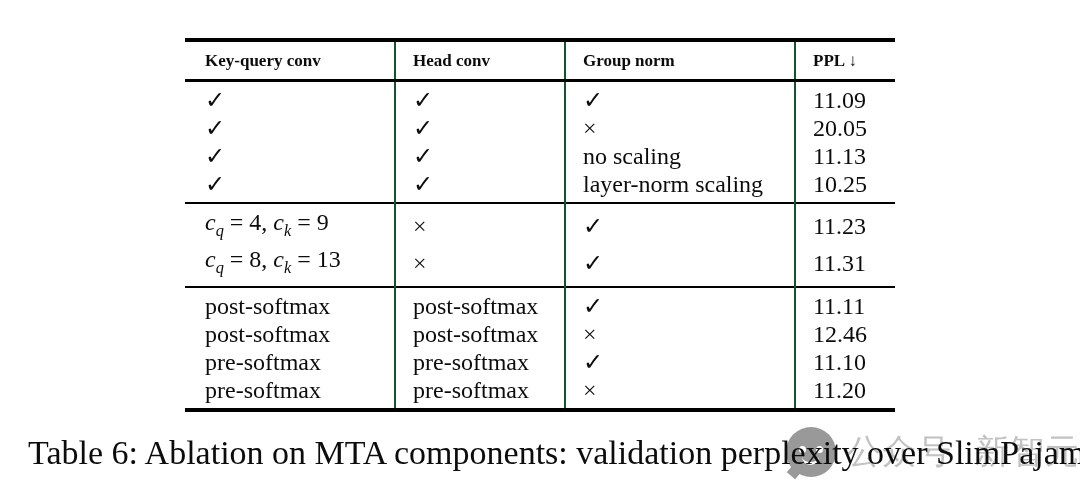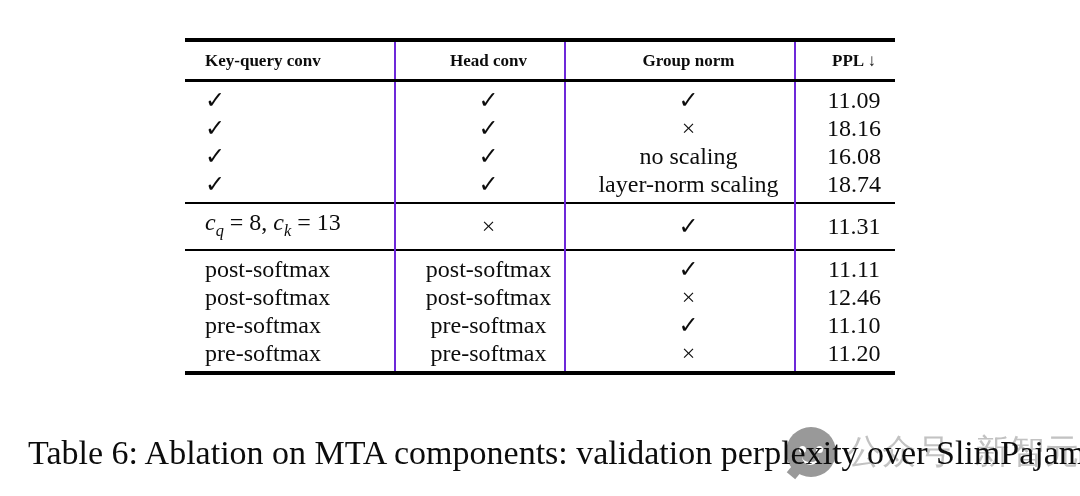--- a/index.html
+++ b/index.html
@@ -40,21 +40,21 @@
   }
   table.ablation th:first-child,
   table.ablation td:first-child { padding-left: 20px; }
   table.ablation thead th {
     font-weight: bold;
     font-size: 17px;
     line-height: 37px;
     border-bottom: 3px solid #000;
   }
   table.ablation th + th,
-  table.ablation td + td { border-left: 2px solid #6d28d9; text-align: center; }
+  table.ablation td + td { border-left: 2px solid #14532d; }
   tbody + tbody tr:first-child td { border-top: 2px solid #000; }
   tbody tr:first-child td { padding-top: 4px; }
   tbody tr:last-child td  { padding-bottom: 4px; }
   td.bold { font-weight: bold; }
   td sub { font-style: italic; font-size: 68%; }
   td i { font-family: "Liberation Serif", serif; }
 
   
   .watermark {
     position: absolute;
@@ -139,37 +139,43 @@
       <tr>
         <td>✓</td>
         <td>✓</td>
         <td>✓</td>
         <td class="bold">11.09</td>
       </tr>
       <tr>
         <td>✓</td>
         <td>✓</td>
         <td>×</td>
-        <td>18.16</td>
+        <td>20.05</td>
       </tr>
       <tr>
         <td>✓</td>
         <td>✓</td>
         <td>no scaling</td>
-        <td>16.08</td>
+        <td>11.13</td>
       </tr>
       <tr>
         <td>✓</td>
         <td>✓</td>
         <td>layer-norm scaling</td>
-        <td>18.74</td>
+        <td>10.25</td>
       </tr>
     </tbody>
 
     <tbody>
+      <tr>
+        <td><i>c</i><sub>q</sub> = 4, <i>c</i><sub>k</sub> = 9</td>
+        <td>×</td>
+        <td>✓</td>
+        <td>11.23</td>
+      </tr>
       <tr>
         <td><i>c</i><sub>q</sub> = 8, <i>c</i><sub>k</sub> = 13</td>
         <td>×</td>
         <td>✓</td>
         <td>11.31</td>
       </tr>
     </tbody>
 
     <tbody>
       <tr>

